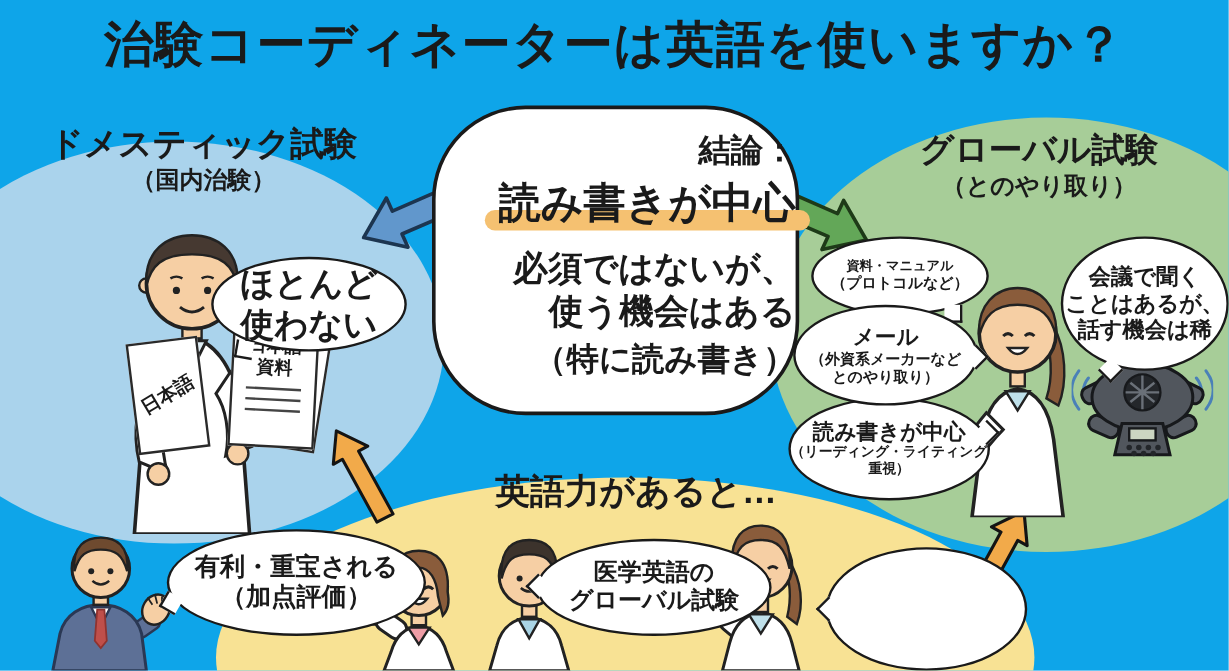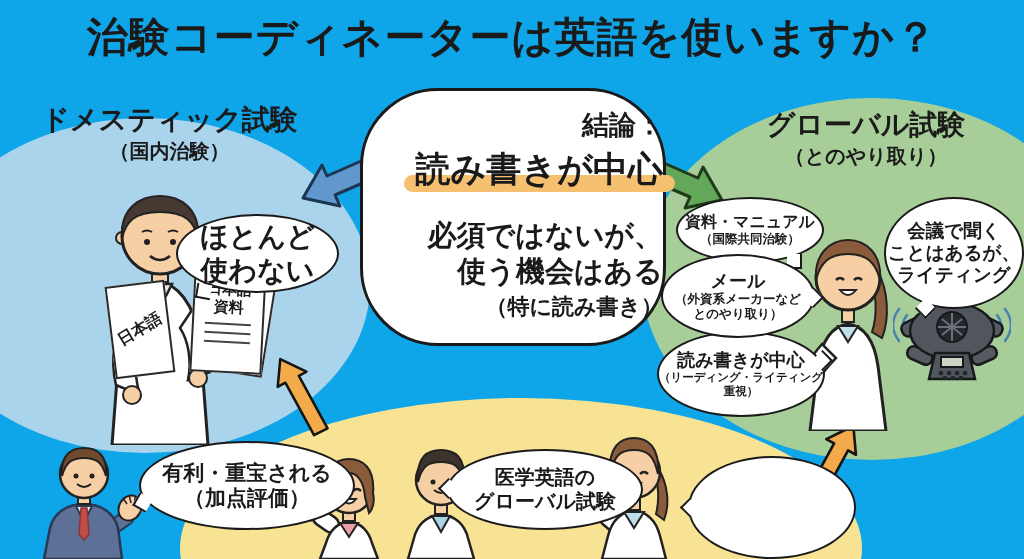--- a/index.html
+++ b/index.html
@@ -24,37 +24,37 @@
 
   .conclusion { position:absolute; left:360px; top:88px; width:306px; height:258px;
                 background:#fff; border:3.5px solid #1a1a1a; border-radius:78px;
                 z-index:6; text-align:right; padding-top:16px; }
   .c-label { font-size:27px; font-weight:900; }
   .c-high-wrap { margin-top:3px; }
   .hl { position:relative; display:inline-block; font-size:35px; font-weight:900; }
   .hl .bar { position:absolute; left:-12px; right:-12px; bottom:1px; height:17px;
              background:var(--highlight,#f5c171); border-radius:9px; }
   .hl .txt { position:relative; }
-  .c-body { margin-top:24px; font-size:29px; font-weight:900; line-height:1.25; white-space:pre-line; }
-  .c-note { margin-top:2px; font-size:22px; font-weight:900; }
+  .c-body { margin-top:13px; font-size:29px; font-weight:900; line-height:1.25; white-space:pre-line; }
+  .c-note { margin-top:2px; font-size:27px; font-weight:900; }
 
   .arrow { position:absolute; z-index:2; }
 
   .bubble { position:absolute; background:#fff; border:2.5px solid #1a1a1a; border-radius:50%;
             display:flex; flex-direction:column; align-items:center; justify-content:center;
             text-align:center; z-index:5; line-height:1.18; }
   .bubble .main { font-weight:900; }
   .bubble .sub  { font-weight:700; white-space:pre-line; line-height:1.15; }
   .pre { white-space:pre-line; }
   .tail { position:absolute; width:15px; height:15px; background:#fff;
           border-left:2.5px solid #1a1a1a; border-bottom:2.5px solid #1a1a1a; z-index:6; }
 
   .b-hotondo  { left:176px; top:214px; width:163px; height:79px; font-size:28px; font-weight:900; }
   .b-shiryo   { left:676px; top:197px; width:148px; height:66px; }
-  .b-shiryo .main { font-size:16px; } .b-shiryo .sub { font-size:12.5px; }
+  .b-shiryo .main { font-size:11px; } .b-shiryo .sub { font-size:12.5px; }
   .b-mail     { left:661px; top:254px; width:154px; height:84px; }
   .b-mail .main { font-size:18px; } .b-mail .sub { font-size:12.5px; }
   .b-yomikaki { left:657px; top:331px; width:168px; height:86px; }
   .b-yomikaki .main { font-size:18px; } .b-yomikaki .sub { font-size:11.5px; }
   .b-meeting  { left:884px; top:197px; width:140px; height:112px; font-size:18.5px; font-weight:900; }
   .b-yuuri    { left:139px; top:441px; width:216px; height:89px; font-size:21px; font-weight:900;align-items:center; }
   .b-igaku    { left:447px; top:449px; width:196px; height:81px; font-size:20px; font-weight:900; }
   .b-kaisha   { left:688px; top:456px; width:168px; height:103px; font-size:18.5px; font-weight:900; }
 
   .person { position:absolute; z-index:3; }
@@ -80,20 +80,21 @@
   <div class="title">治験コーディネーターは英語を使いますか？</div>
 
   <div class="heading heading-domestic">
     <div class="h1">ドメスティック試験</div>
     <div class="h2">（国内治験）</div>
   </div>
   <div class="heading heading-global">
     <div class="h1">グローバル試験</div>
     <div class="h2">（とのやり取り）</div>
   </div>
+  <div class="heading heading-english">英語力があると…</div>
 
   <svg class="arrow" style="left:293px;top:139px" width="118" height="82" viewBox="0 0 118 82">
     <polygon points="107,5 34,37 29,26 10,59 47,67 42,56 114,25" style="fill:var(--arrow_blue,#6197cc)" stroke="#1c3550" stroke-width="3" stroke-linejoin="round"></polygon>
   </svg>
   <svg class="arrow" style="left:614px;top:141px" width="118" height="82" viewBox="0 0 118 82">
     <polygon points="11,5 84,37 89,26 108,59 71,67 76,56 4,25" style="fill:var(--arrow_green,#63a758)" stroke="#1e3a18" stroke-width="3" stroke-linejoin="round"></polygon>
   </svg>
   <svg class="arrow" style="left:260px;top:340px" width="76" height="104" viewBox="0 0 90 110">
     <polygon points="80,98 46,36 55,31 24,16 21,49 30,44 64,106" style="fill:var(--arrow_orange,#f2aa4a)" stroke="#141414" stroke-width="3" stroke-linejoin="round"></polygon>
   </svg>
@@ -232,42 +233,42 @@
   </svg>
 
   <div class="bubble b-hotondo pre">
     <span class="pre">ほとんど
 使わない</span>
     <span class="tail" style="left:18px;bottom:-8px;transform:rotate(10deg)"></span>
   </div>
 
   <div class="bubble b-shiryo">
     <span class="main">資料・マニュアル</span>
-    <span class="sub">（国際共同治験）</span>
+    <span class="sub">（プロトコルなど）</span>
     <span class="tail" style="right:20px;bottom:-8px;transform:rotate(270deg)"></span>
   </div>
 
   <div class="bubble b-yomikaki">
     <span class="main">読み書きが中心</span>
     <span class="sub">（リーディング・ライティング
 重視）</span>
     <span class="tail" style="right:-7px;top:20px;transform:rotate(225deg)"></span>
   </div>
 
   <div class="bubble b-mail">
     <span class="main">メール</span>
     <span class="sub">（外資系メーカーなど
 とのやり取り）</span>
     <span class="tail" style="right:-8px;top:34px;transform:rotate(225deg)"></span>
   </div>
 
   <div class="bubble b-meeting pre">
     <span class="pre">会議で聞く
 ことはあるが、
-ライティング</span>
+話す機会は稀</span>
     <span class="tail" style="left:32px;bottom:-9px;transform:rotate(315deg)"></span>
   </div>
 
   <div class="bubble b-yuuri pre">
     <span class="pre">有利・重宝される
 （加点評価）</span>
     <span class="tail" style="left:-6px;bottom:18px;transform:rotate(30deg)"></span>
   </div>
 
   <div class="bubble b-igaku pre">

